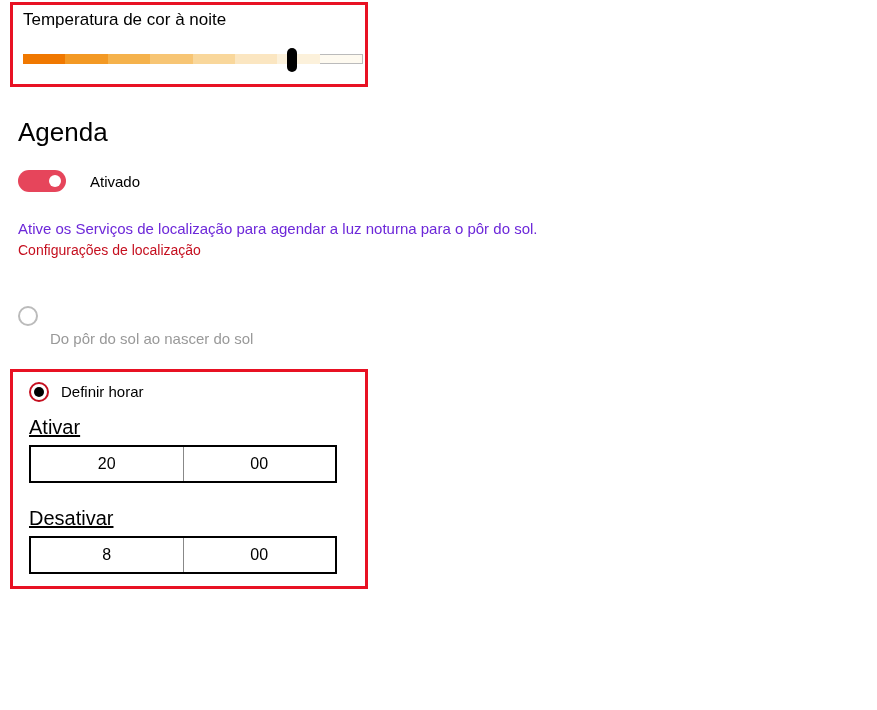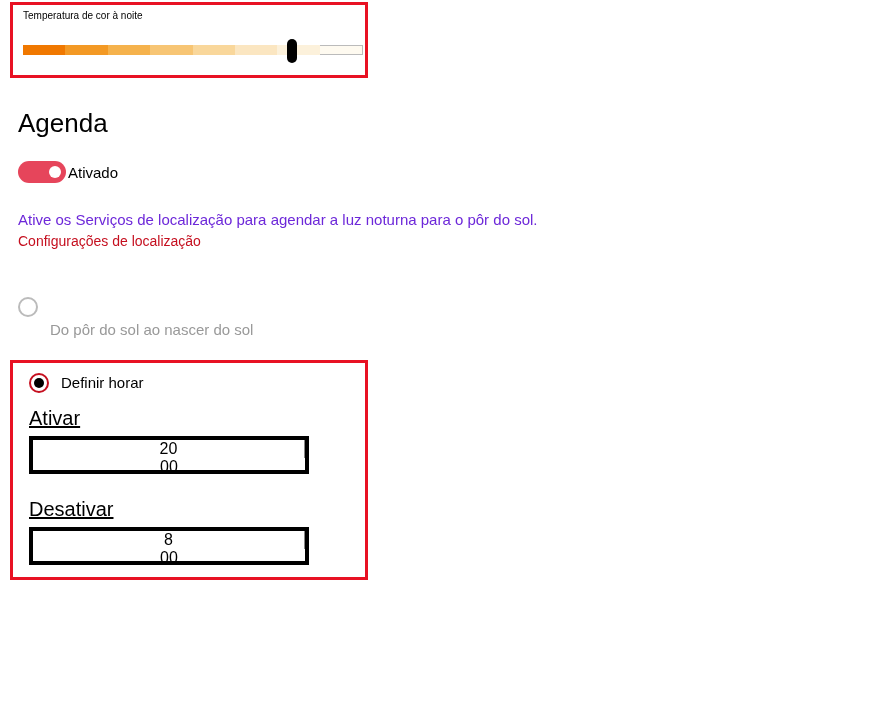--- a/index.html
+++ b/index.html
@@ -18,21 +18,21 @@
     .section {
       margin: 0 0 0 18px;
     }
     .slider-section {
       width: 358px;
       margin-left: 10px;
       margin-top: 2px;
       padding-top: 4px;
     }
     .slider-label {
-      font-size: 10px;
+      font-size: 17px;
       color: #000;
       margin-bottom: 18px;
       margin-top: 1px;
     }
     .color-slider {
       position: relative;
       height: 22px;
       width: 340px;
       margin-bottom: 6px;
     }
@@ -66,21 +66,21 @@
       font-weight: 400;
       margin: 30px 0 22px 18px;
     }
     .schedule-label {
       font-size: 15px;
       margin-bottom: 10px;
     }
     .toggle-row {
       display: flex;
       align-items: center;
-      gap: 2px;
+      gap: 24px;
       margin-bottom: 26px;
     }
     .toggle {
       width: 48px;
       height: 22px;
       background: #e6455b;
       border-radius: 11px;
       position: relative;
       cursor: pointer;
     }
@@ -143,24 +143,23 @@
     .time-field {
       margin-top: 14px;
     }
     .time-label {
       font-size: 20px;
       margin-bottom: 6px;
       text-decoration: underline;
     }
     .time-inputs {
       display: flex;
-      border: 4px solid #000000;
-      width: 280px;
+      border: 2px solid #000000;
+      width: 308px;
       height: 38px;
-      flex-direction: column;
     }
     .time-cell {
       flex: 1;
       border-right: 1px solid #888;
       display: flex;
       align-items: center;
       justify-content: center;
       font-size: 16px;
       cursor: pointer;
     }

